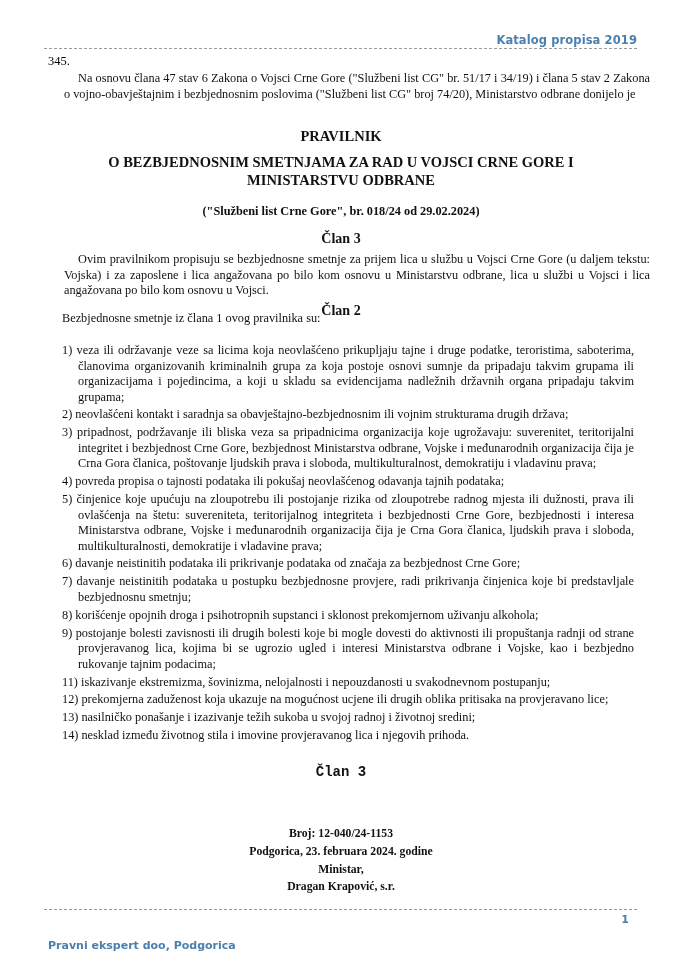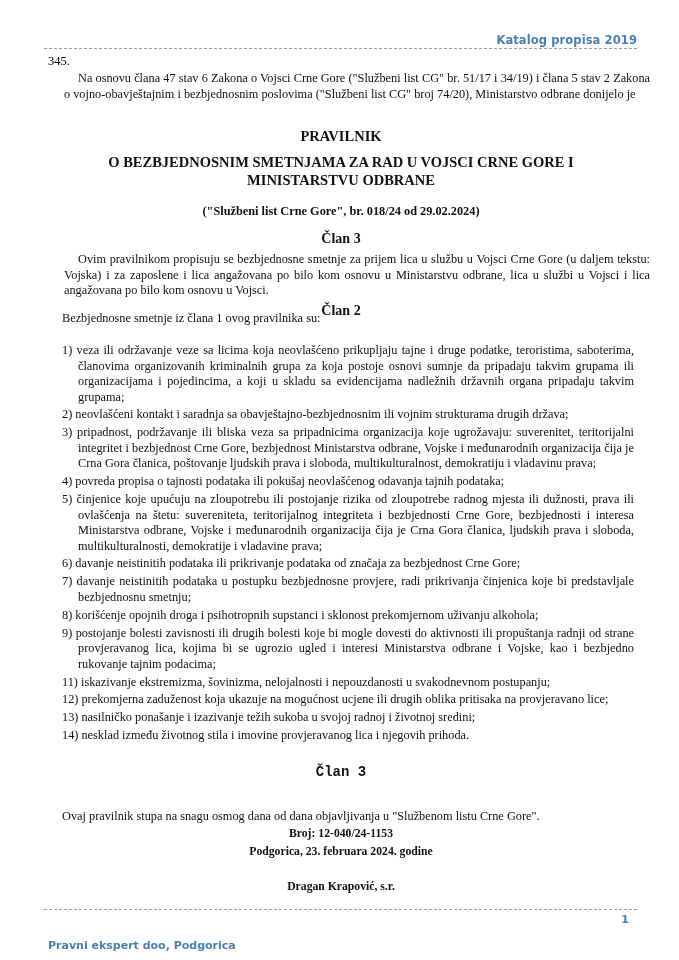--- a/index.html
+++ b/index.html
@@ -96,23 +96,23 @@
     <div class="item">7) davanje neistinitih podataka u postupku bezbjednosne provjere, radi prikrivanja činjenica koje bi predstavljale bezbjednosnu smetnju;</div>
     <div class="item">8) korišćenje opojnih droga i psihotropnih supstanci i sklonost prekomjernom uživanju alkohola;</div>
     <div class="item">9) postojanje bolesti zavisnosti ili drugih bolesti koje bi mogle dovesti do aktivnosti ili propuštanja radnji od strane provjeravanog lica, kojima bi se ugrozio ugled i interesi Ministarstva odbrane i Vojske, kao i bezbjedno rukovanje tajnim podacima;</div>
     <div class="item" style="padding-left:19px;text-indent:-19px;">11) iskazivanje ekstremizma, šovinizma, nelojalnosti i nepouzdanosti u svakodnevnom postupanju;</div>
     <div class="item" style="padding-left:19px;text-indent:-19px;">12) prekomjerna zaduženost koja ukazuje na mogućnost ucjene ili drugih oblika pritisaka na provjeravano lice;</div>
     <div class="item" style="padding-left:19px;text-indent:-19px;">13) nasilničko ponašanje i izazivanje težih sukoba u svojoj radnoj i životnoj sredini;</div>
     <div class="item" style="padding-left:19px;text-indent:-19px;">14) nesklad između životnog stila i imovine provjeravanog lica i njegovih prihoda.</div>
   </div>
 
   <div class="center clan c3">Član 3</div>
-  <div class="doc p-c3">Ovaj pravilnik stupa na snagu osmog dana od dana objavljivanja u "Službenom listu Crne Gore".</div>
 
   <div class="center sig s1">Broj: 12-040/24-1153</div>
   <div class="center sig s2">Podgorica, 23. februara 2024. godine</div>
+  <div class="center sig s3">Ministar,</div>
   <div class="center sig s4">Dragan Krapović, s.r.</div>
 
   <div class="ftr-rule"></div>
   <div class="ftr-left">Pravni ekspert doo, Podgorica</div>
   <div class="ftr-right">1</div>
 
 </div>
 
 </body></html>

